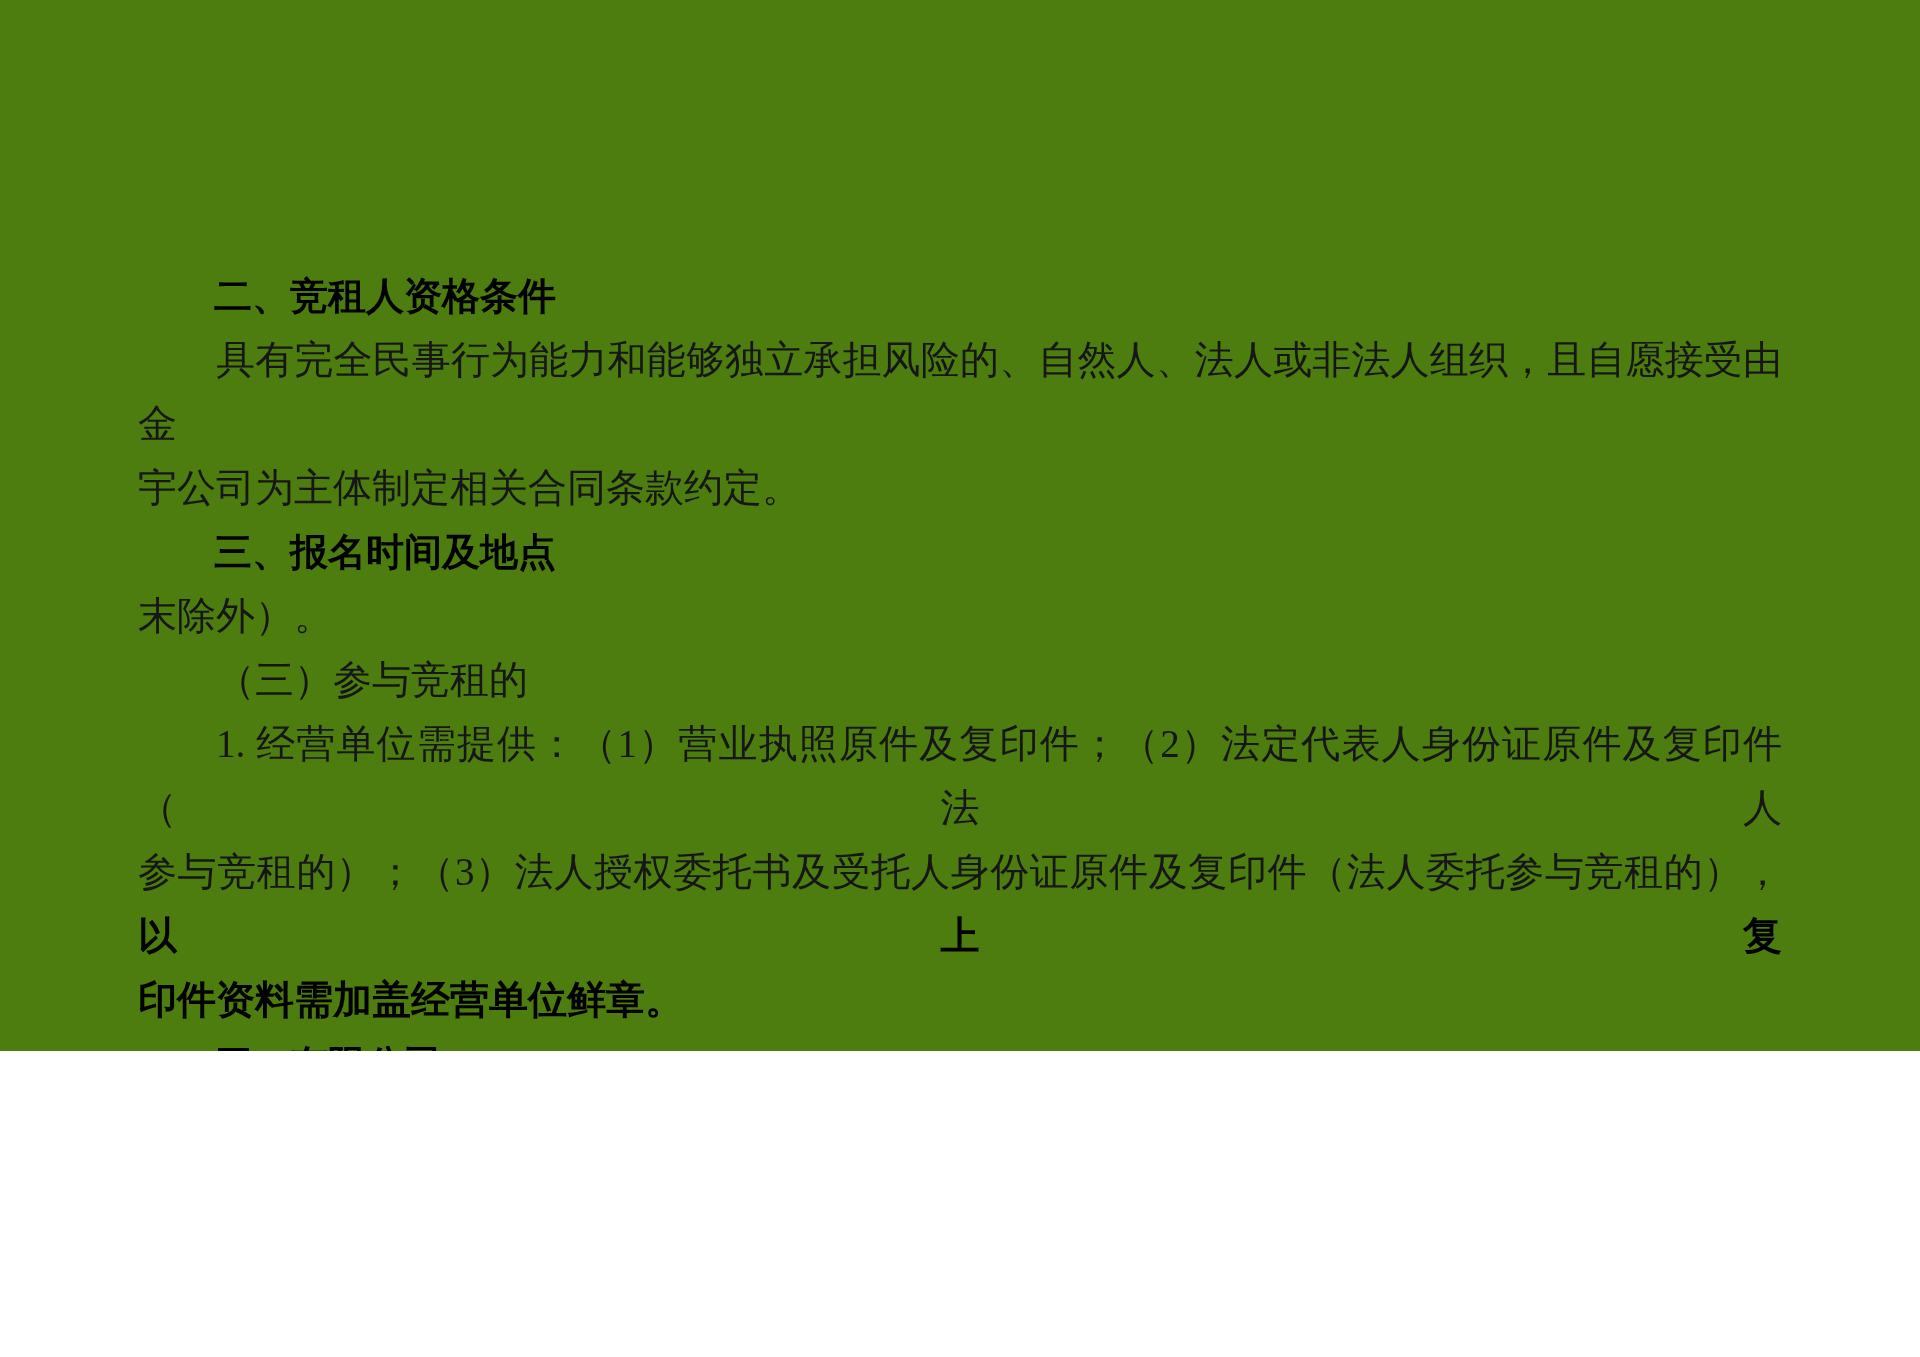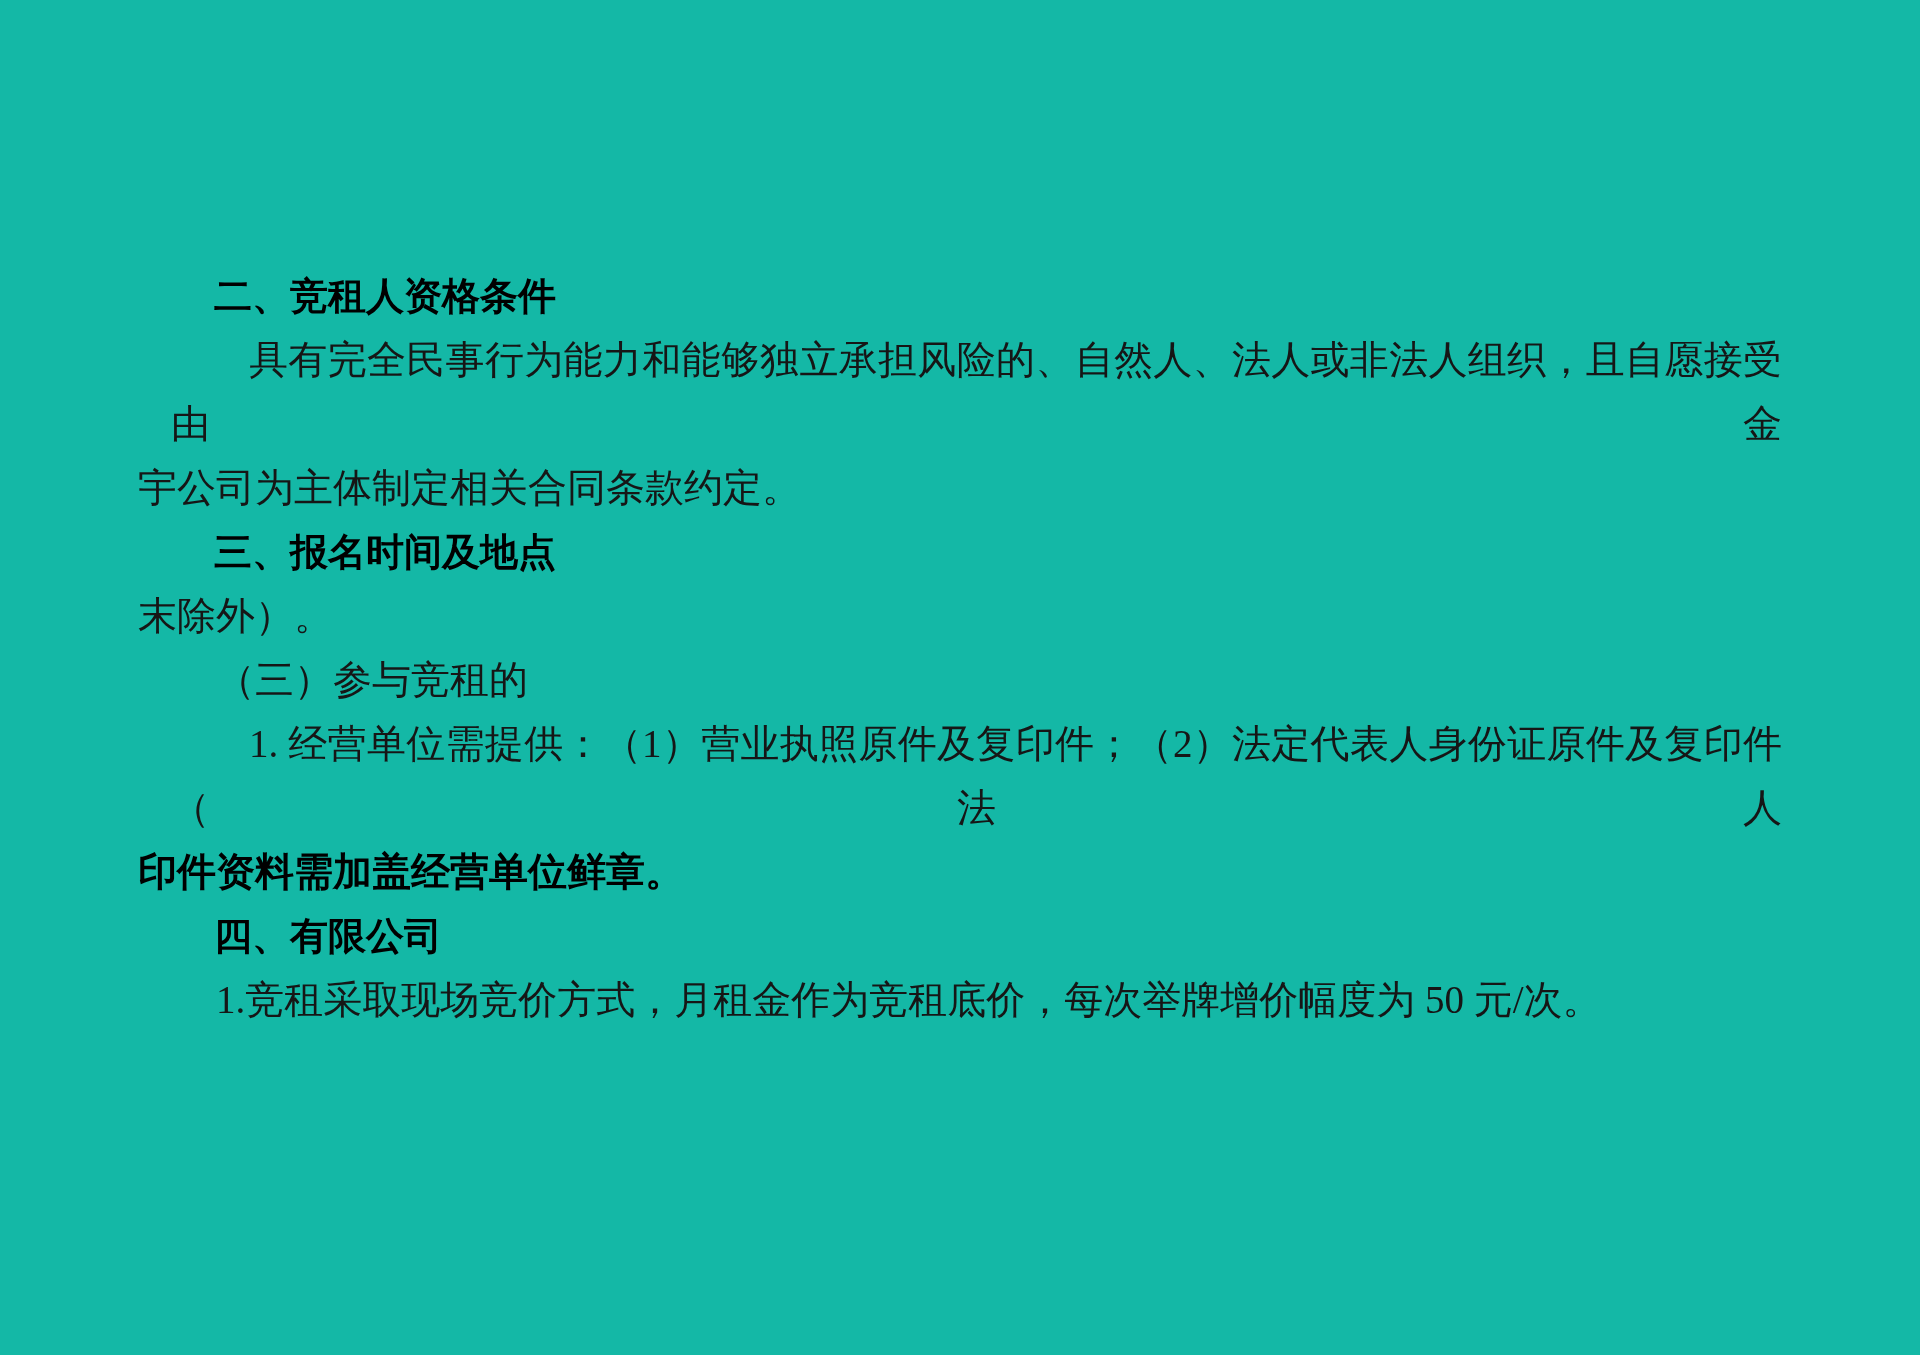--- a/index.html
+++ b/index.html
@@ -4,22 +4,22 @@
 <style>
   * { margin: 0; padding: 0; box-sizing: border-box; }
   html, body {
     width: 1920px;
     height: 1357px;
     background: #ffffff;
   }
   .doc-page {
     position: relative;
     width: 1920px;
-    height: 1355px;
-    background: #14b8a6;
+    height: 1051px;
+    background: #4d7c0f;
     color: #121212;
     overflow: hidden;
   }
   .doc-content {
     padding: 264px 138px 0 138px;
   }
   .line {
     font-family: "Liberation Serif", "DejaVu Serif", serif;
     font-size: 39px;
     line-height: 64px;
@@ -30,21 +30,20 @@
   .heading {
     font-family: "Liberation Sans", "DejaVu Sans", sans-serif;
     font-weight: 700;
     font-size: 38px;
     color: #000000;
   }
   .fill {
     white-space: normal;
     text-align: justify;
     text-align-last: justify;
-    margin-left: 33px;
   }
   .emph {
     font-family: "Liberation Sans", "DejaVu Sans", sans-serif;
     font-weight: 700;
     color: #000000;
   }
 </style>
 </head>
 <body>
 
@@ -60,20 +59,21 @@
     <div class="line heading indent">三、报名时间及地点</div>
 
 
     <div class="line">末除外）。</div>
 
 
     <div class="line indent">（三）参与竞租的</div>
 
     <div class="line indent fill">1. 经营单位需提供：（1）营业执照原件及复印件；（2）法定代表人身份证原件及复印件（法人</div>
 
+    <div class="line fill"><span>参与竞租的）；（3）法人授权委托书及受托人身份证原件及复印件（法人委托参与竞租的），</span><span class="emph">以上复</span></div>
 
     <div class="line emph">印件资料需加盖经营单位鲜章。</div>
 
 
     <div class="line heading indent">四、有限公司</div>
 
     <div class="line indent">1.竞租采取现场竞价方式，月租金作为竞租底价，每次举牌增价幅度为 50 元/次。</div>
 
   </div>
 </div>

